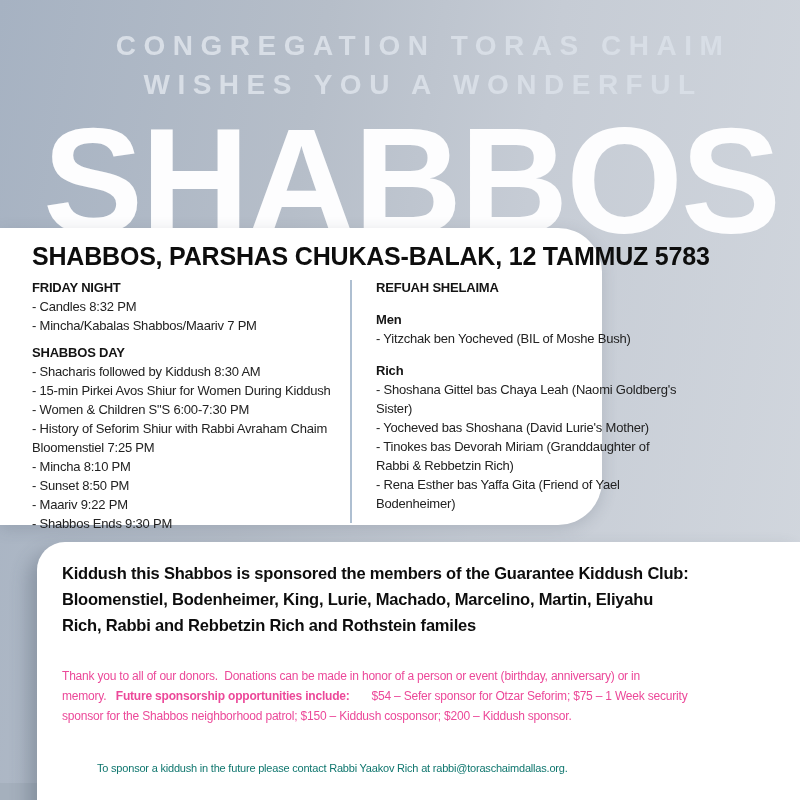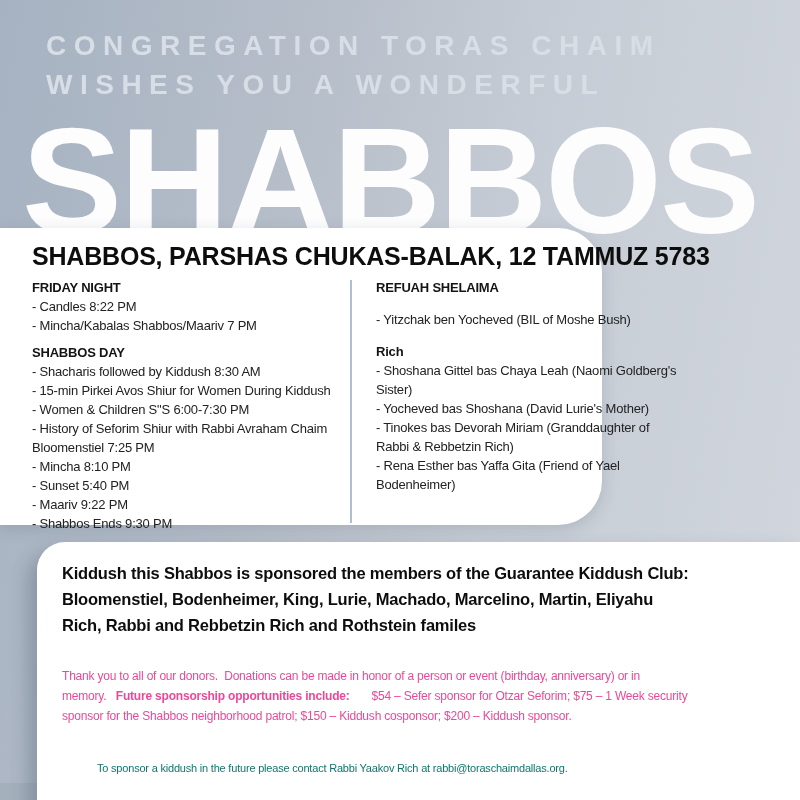--- a/index.html
+++ b/index.html
@@ -11,21 +11,21 @@
   }
   .page {
     position:absolute; inset:0;
     background:linear-gradient(100deg,#a6b2c2 0%,#b6bec9 35%,#c6ccd5 60%,#d2d7de 100%);
   }
   .bottom-strip {
     position:absolute; left:0; right:0; bottom:0; height:17px;
     background:linear-gradient(to right,#a5b0bd 0%,#a5b0bd 5%,#848d98 16%,#8a939d 60%,#959ea7 100%);
   }
   
-  .hero { position:absolute; top:0; left:0; right:0; }
+  .hero { position:absolute; top:0; left:0; right:0;text-align:center; }
   .hero-sub {
     margin-left:46px;
     font-size:28px; font-weight:700; letter-spacing:7.5px;
     color:#d8dee6; line-height:39px; white-space:nowrap;
   }
   .hero-sub.first { margin-top:26px; }
   .hero-title {
     margin-left:22px; margin-top:2px;
     font-size:150px; font-weight:700; letter-spacing:-2px;
     line-height:150px; color:#fdfdfe; white-space:nowrap;
@@ -97,42 +97,43 @@
     <div class="hero-title">SHABBOS</div>
   </header>
 
   <section class="card card-top">
     <h1 class="schedule-heading">SHABBOS, PARSHAS CHUKAS-BALAK, 12 TAMMUZ 5783</h1>
     <div class="cols">
 
       <div class="col-left">
         <div class="sec">
           <div class="sec-title">FRIDAY NIGHT</div>
-          <div class="item">- Candles 8:22 PM</div>
+          <div class="item">- Candles 8:32 PM</div>
           <div class="item">- Mincha/Kabalas Shabbos/Maariv 7 PM</div>
         </div>
         <div class="sec">
           <div class="sec-title">SHABBOS DAY</div>
           <div class="item">- Shacharis followed by Kiddush 8:30 AM</div>
           <div class="item">- 15-min Pirkei Avos Shiur for Women During Kiddush</div>
           <div class="item">- Women &amp; Children S"S 6:00-7:30 PM</div>
           <div class="item">- History of Seforim Shiur with Rabbi Avraham Chaim
 Bloomenstiel 7:25 PM</div>
           <div class="item">- Mincha 8:10 PM</div>
-          <div class="item">- Sunset 5:40 PM</div>
+          <div class="item">- Sunset 8:50 PM</div>
           <div class="item">- Maariv 9:22 PM</div>
           <div class="item">- Shabbos Ends 9:30 PM</div>
         </div>
       </div>
 
       <div class="vdivider"></div>
 
       <div class="col-right">
         <div class="sec-title">REFUAH SHELAIMA</div>
         <div class="group">
+          <div class="group-title">Men</div>
           <div class="item">- Yitzchak ben Yocheved (BIL of Moshe Bush)</div>
         </div>
         <div class="group">
           <div class="group-title">Rich</div>
           <div class="item">- Shoshana Gittel bas Chaya Leah (Naomi Goldberg's
 Sister)</div>
           <div class="item">- Yocheved bas Shoshana (David Lurie's Mother)</div>
           <div class="item">- Tinokes bas Devorah Miriam (Granddaughter of
 Rabbi &amp; Rebbetzin Rich)</div>
           <div class="item">- Rena Esther bas Yaffa Gita (Friend of Yael

